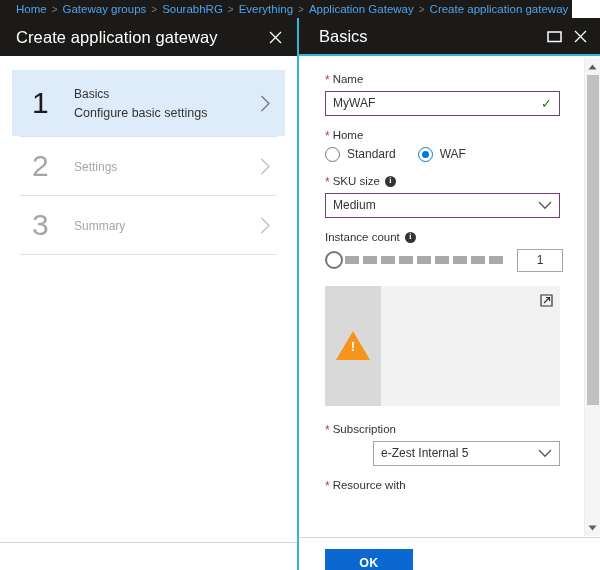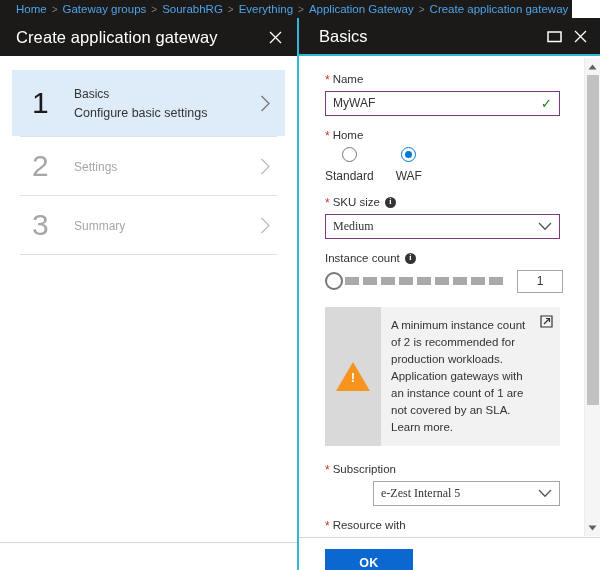--- a/index.html
+++ b/index.html
@@ -243,21 +243,20 @@
     display: flex;
     align-items: center;
     gap: 22px;
     margin-top: 3px;
   }
   .radio-opt {
     display: flex;
     align-items: center;
     cursor: pointer;
     gap: 7px;
-    flex-direction: column;
   }
   .radio-circle {
     width: 15px; height: 15px;
     border-radius: 50%;
     border: 1px solid #767676;
     background: #ffffff;
     box-sizing: border-box;
     display: flex;
     align-items: center;
     justify-content: center;
@@ -278,21 +277,21 @@
     border: 1px solid #7a3b7a;
     background: #ffffff;
     display: flex;
     align-items: center;
     justify-content: space-between;
     padding: 0 7px 0 7px;
     box-sizing: border-box;
     cursor: pointer;
   }
   .select-wrap.plain { border-color: #a6a6a6; margin-left: 48px; }
-  .select-value { font-size: 12px; color: #333333; font-family: Liberation Serif, serif; }
+  .select-value { font-size: 12px; color: #333333; }
   .select-chevron { color: #555555; display: flex; align-items: center; }
 
   
   .slider-row {
     display: flex;
     align-items: center;
     margin-top: 4px;
   }
   .slider-track {
     display: flex;
@@ -597,21 +596,20 @@
           <span class="slider-value-box">1</span>
         </div>
       </div>
 
       <div id="warning-box">
         <div id="warning-iconband">
           <span class="warn-triangle">
             <span class="warn-bang">!</span>
           </span>
         </div>
-        <div id="warning-text">A minimum instance count of 2 is recommended for production workloads. Application gateways with an instance count of 1 are not covered by an SLA. Learn more.</div>
         <span id="warning-link-icon">
           <svg width="13" height="13" viewBox="0 0 13 13">
             <path d="M1 1 H12 V12 H1 Z" stroke="currentColor" stroke-width="1.2" fill="none"></path>
             <path d="M4 9 L9.5 3.5 M6 3.5 H9.5 V7" stroke="currentColor" stroke-width="1.2" fill="none"></path>
           </svg>
         </span>
       </div>
 
       <div class="field">
         <div class="field-label">

